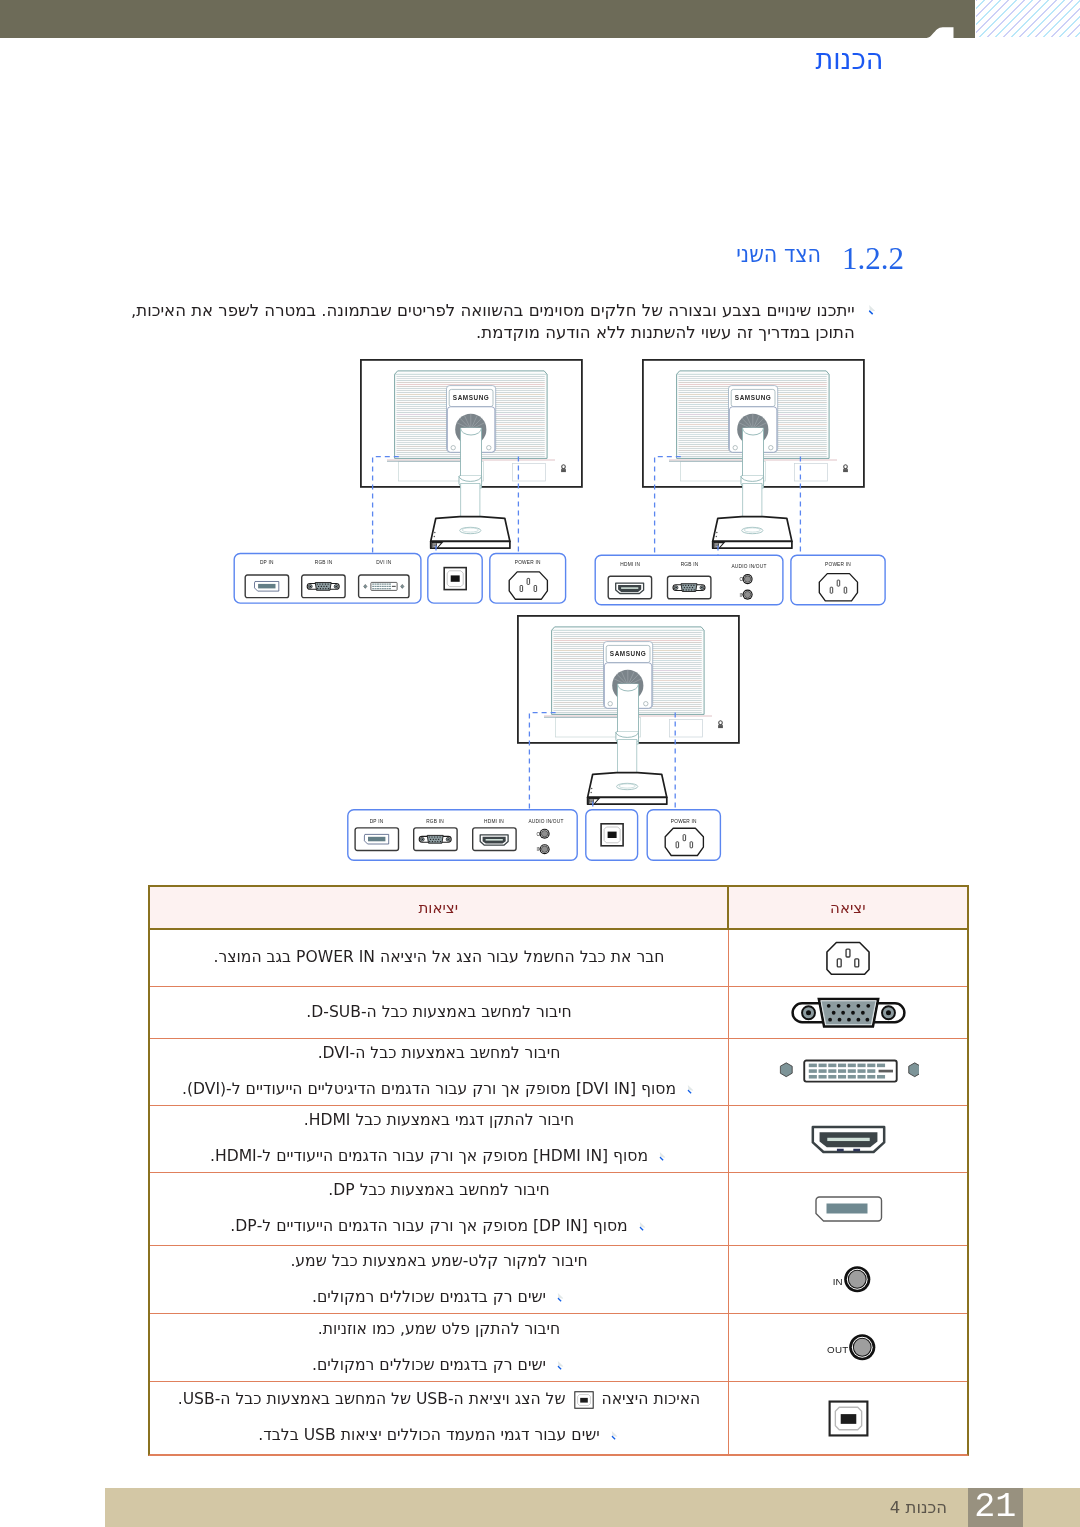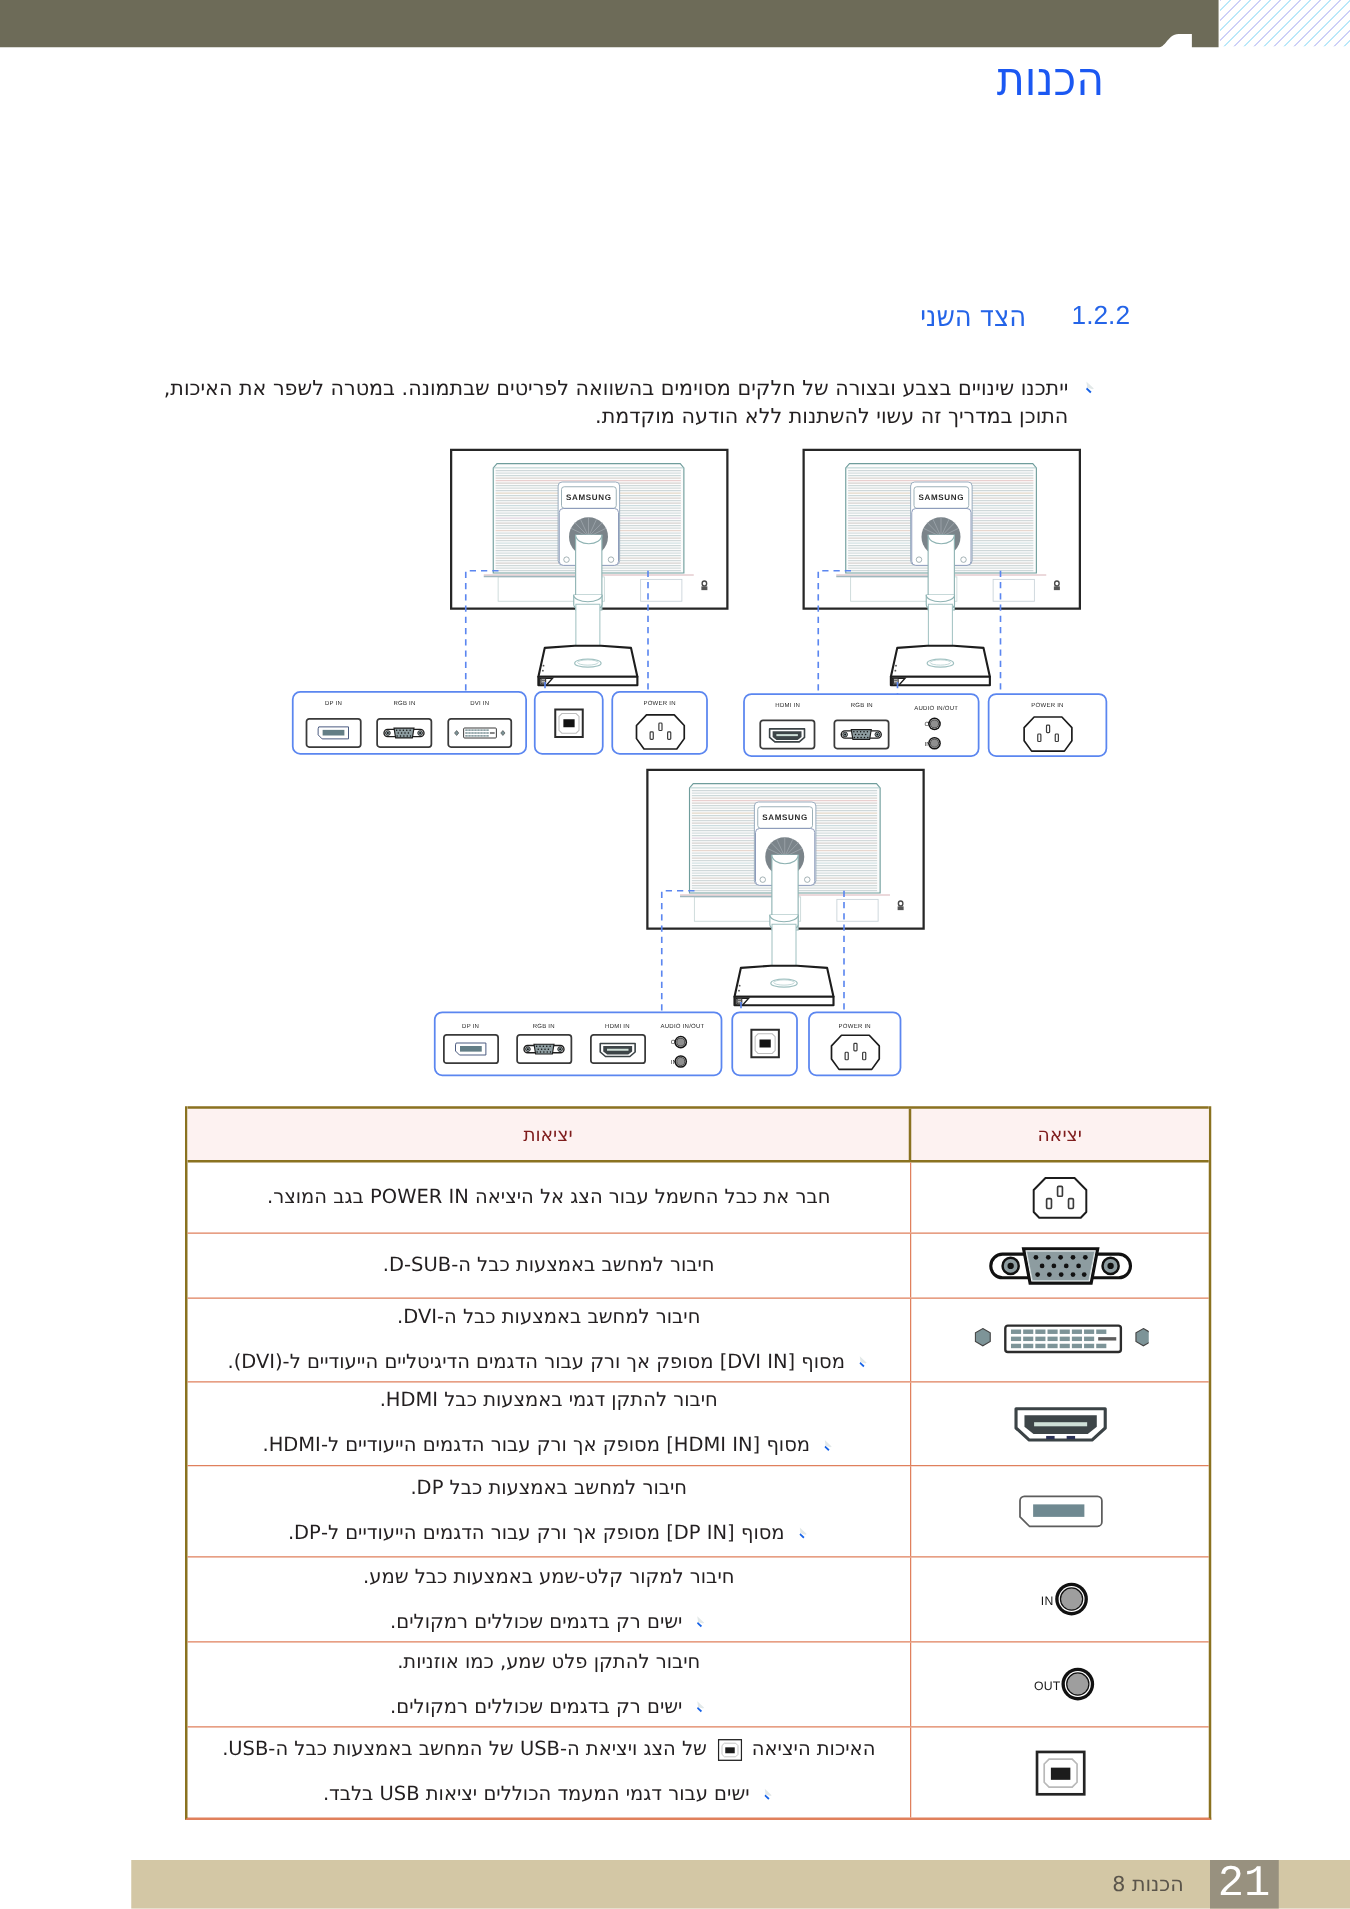--- a/index.html
+++ b/index.html
@@ -13,24 +13,24 @@
       repeating-linear-gradient(135deg,
         rgba(196,200,246,.85) 0 1.1px,
         rgba(255,255,255,0) 1.1px 11.3px),
       repeating-linear-gradient(135deg,
         rgba(255,255,255,0) 0 5.6px,
         rgba(168,226,248,.8) 5.6px 6.5px,
         rgba(255,255,255,0) 6.5px 11.3px);
   }
   .hdr-bar{position:absolute;left:0;top:0;width:975px;height:38px;}
 
-  .chap-title{position:absolute;right:196.7px;top:41px;font-size:38px;font-weight:normal;font-family:"DejaVu Sans Condensed","DejaVu Sans",sans-serif;color:#1b58f2;letter-spacing:0;}
+  .chap-title{position:absolute;right:196.7px;top:41px;font-size:30px;font-weight:normal;font-family:"DejaVu Sans Condensed","DejaVu Sans",sans-serif;color:#1b58f2;letter-spacing:0;}
 
   
-  .sec-no{position:absolute;right:176px;top:241px;font-size:21px;font-family:Liberation Sans, sans-serif;color:#2464e8;direction:ltr;font-weight:normal;}
+  .sec-no{position:absolute;right:176px;top:241px;font-size:31px;font-family:Liberation Serif, serif;color:#2464e8;direction:ltr;font-weight:normal;}
   .sec-title{position:absolute;right:259px;top:241px;font-size:23px;font-family:"DejaVu Sans Condensed","DejaVu Sans",sans-serif;color:#2464e8;}
 
   
   .note{position:absolute;right:225.3px;top:300px;width:721px;text-align:right;font-size:16.55px;line-height:21.5px;color:#231f20;white-space:nowrap;}
   .note .bullet{position:absolute;right:-23px;top:4px;width:12px;height:12px;}
 
   
   .diagram{position:absolute;left:0;top:0;}
   .brandtxt{font-family:"Liberation Sans",sans-serif;font-size:6.4px;font-weight:bold;fill:#2b2b2b;letter-spacing:.55px;}
   .plabel{font-family:"Liberation Sans",sans-serif;font-size:4.8px;fill:#1c1c1c;letter-spacing:.2px;}
@@ -569,15 +569,15 @@
             </svg>
           <span>של הצג ויציאת ה-USB של המחשב באמצעות כבל ה-USB.</span></div>
         <div class="sub"><svg class="bullet" viewBox="0 0 14 14">
               <use href="#ic-bullet"></use>
             </svg><span>ישים עבור דגמי המעמד הכוללים יציאות USB בלבד.</span></div>
       </div>
     </div>
   </div>
 
   <div class="ftr-bar"></div>
-  <div class="ftr-txt">הכנות 8</div>
+  <div class="ftr-txt">הכנות 4</div>
   <div class="ftr-num">21</div>
 </div>
 
 </body></html>

